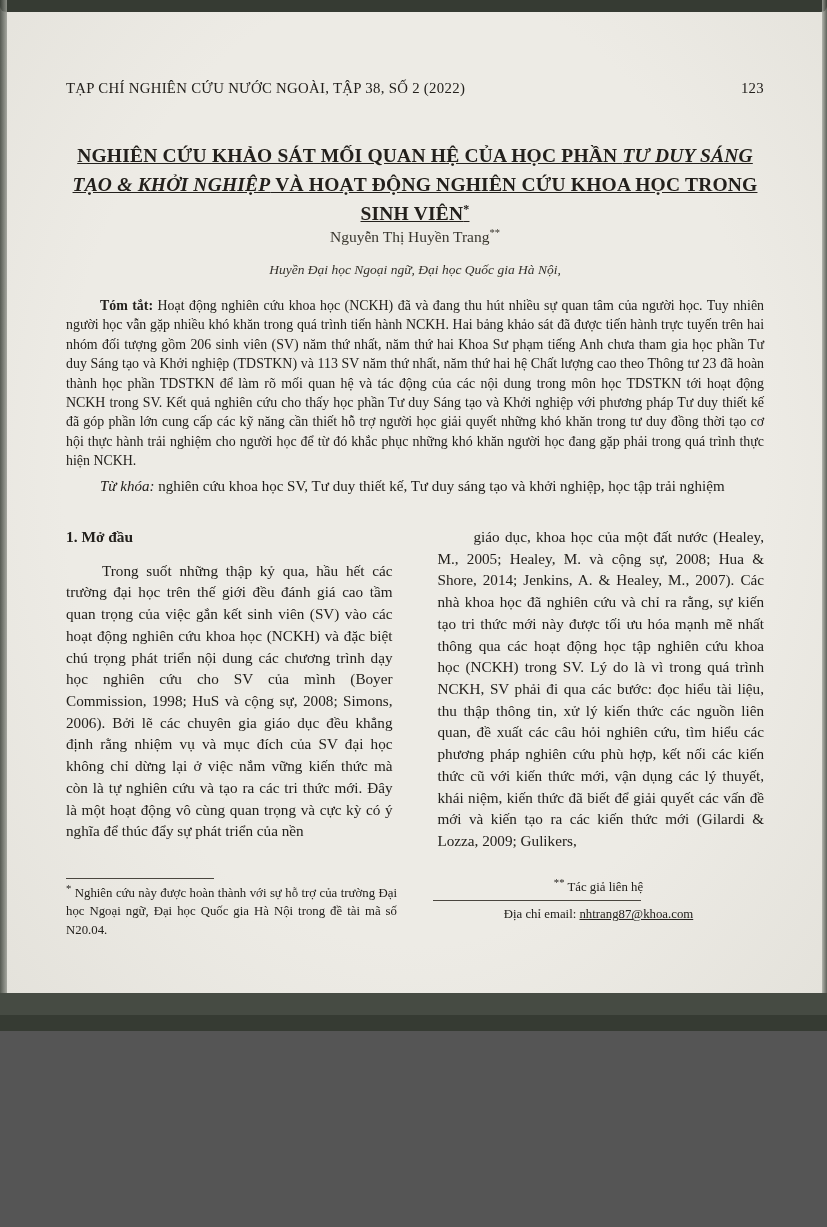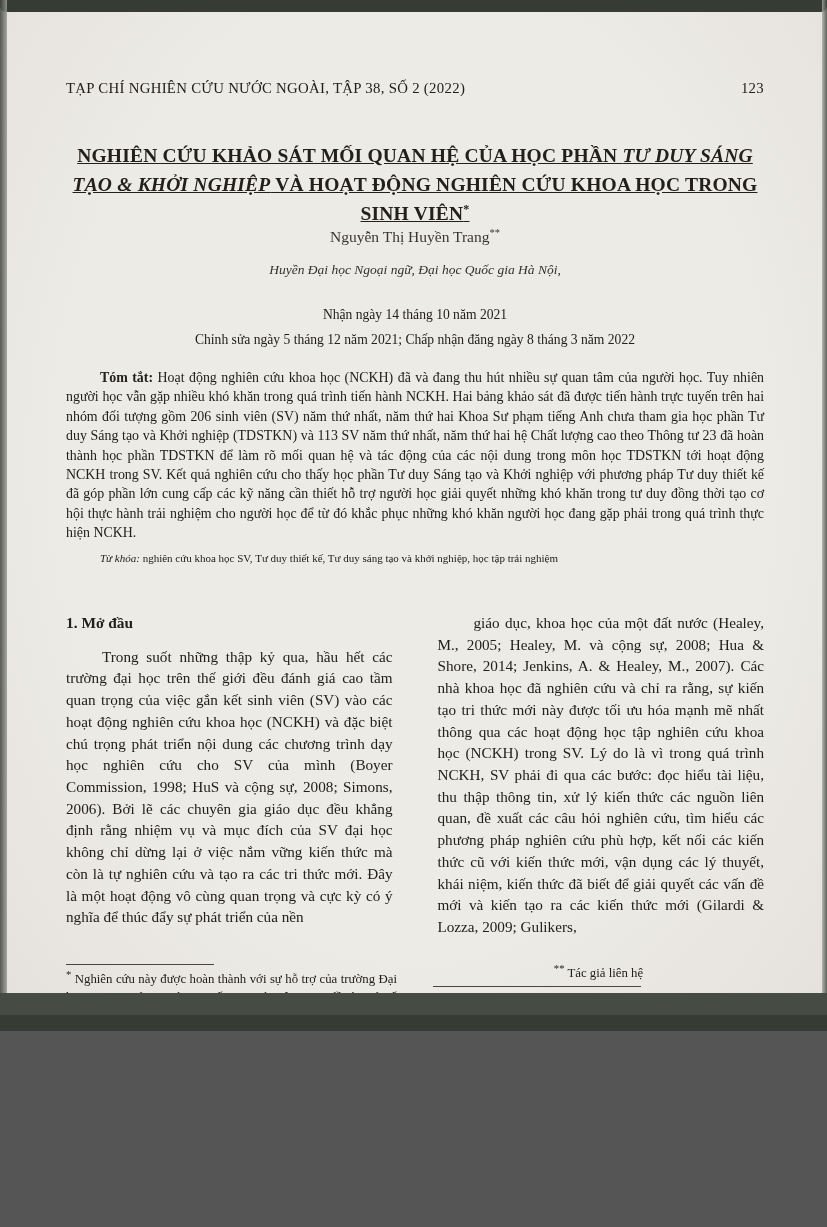--- a/index.html
+++ b/index.html
@@ -37,25 +37,25 @@
 
   .affiliation{margin-top:13px;text-align:center;font-style:italic;font-size:13.5px;
     line-height:21px;color:#33302a;}
 
   .dates{margin-top:22px;text-align:center;font-size:13.6px;line-height:25px;}
 
   .abstract{margin-top:16px;font-size:13.9px;line-height:19.4px;text-align:justify;}
   .abstract p{margin:0;text-indent:34px;}
   .abstract .lbl{font-weight:bold;}
 
-  .keywords{margin-top:6px;font-size:11px;line-height:19.4px;text-align:justify;}
+  .keywords{margin-top:6px;font-size:15px;line-height:19.4px;text-align:justify;}
   .keywords p{margin:0;text-indent:34px;}
   .keywords .lbl{font-style:italic;}
 
-  .columns{margin-top:44px;display:flex;gap:45px;}
+  .columns{margin-top:30px;display:flex;gap:45px;}
   .col{flex:1;font-size:15.2px;line-height:21.7px;text-align:justify;}
   .col p{margin:0;text-indent:36px;}
   .section-heading{font-weight:bold;font-size:15.4px;margin:0 0 12px 0;}
 
   .footnotes{display:flex;gap:36px;margin-top:26px;font-size:12.8px;line-height:18.5px;}
   .fncol{flex:1;}
   .fn-rule{border:0;border-top:1px solid #4a463f;width:148px;margin:0 0 5px 0;}
   .fn-rule2{border:0;border-top:1px solid #4a463f;width:208px;margin:4px 0 4px 0;}
   .fn-left p{margin:0;text-align:justify;}
   .fn-right p{margin:0;text-align:center;}
@@ -85,24 +85,20 @@
     </div>
 
     <div class="author">
       <span>Nguyễn Thị Huyền Trang</span><sup>**</sup>
     </div>
 
     <div class="affiliation">
       <div>Huyền Đại học Ngoại ngữ, Đại học Quốc gia Hà Nội,</div>
     </div>
 
-    <div class="dates">
-      <div>Nhận ngày 14 tháng 10 năm 2021</div>
-      <div>Chỉnh sửa ngày 5 tháng 12 năm 2021; Chấp nhận đăng ngày 8 tháng 3 năm 2022</div>
-    </div>
 
     <div class="abstract">
       <p><span class="lbl">Tóm tắt:</span><span> Hoạt động nghiên cứu khoa học (NCKH) đã và đang thu hút nhiều sự quan tâm của người học. Tuy nhiên người học vẫn gặp nhiều khó khăn trong quá trình tiến hành NCKH. Hai bảng khảo sát đã được tiến hành trực tuyến trên hai nhóm đối tượng gồm 206 sinh viên (SV) năm thứ nhất, năm thứ hai Khoa Sư phạm tiếng Anh chưa tham gia học phần Tư duy Sáng tạo và Khởi nghiệp (TDSTKN) và 113 SV năm thứ nhất, năm thứ hai hệ Chất lượng cao theo Thông tư 23 đã hoàn thành học phần TDSTKN để làm rõ mối quan hệ và tác động của các nội dung trong môn học TDSTKN tới hoạt động NCKH trong SV. Kết quả nghiên cứu cho thấy học phần Tư duy Sáng tạo và Khởi nghiệp với phương pháp Tư duy thiết kế đã góp phần lớn cung cấp các kỹ năng cần thiết hỗ trợ người học giải quyết những khó khăn trong tư duy đồng thời tạo cơ hội thực hành trải nghiệm cho người học để từ đó khắc phục những khó khăn người học đang gặp phải trong quá trình thực hiện NCKH.</span></p>
     </div>
 
     <div class="keywords">
       <p><span class="lbl">Từ khóa:</span><span> nghiên cứu khoa học SV, Tư duy thiết kế, Tư duy sáng tạo và khởi nghiệp, học tập trải nghiệm</span></p>
     </div>
 
     <div class="columns">

